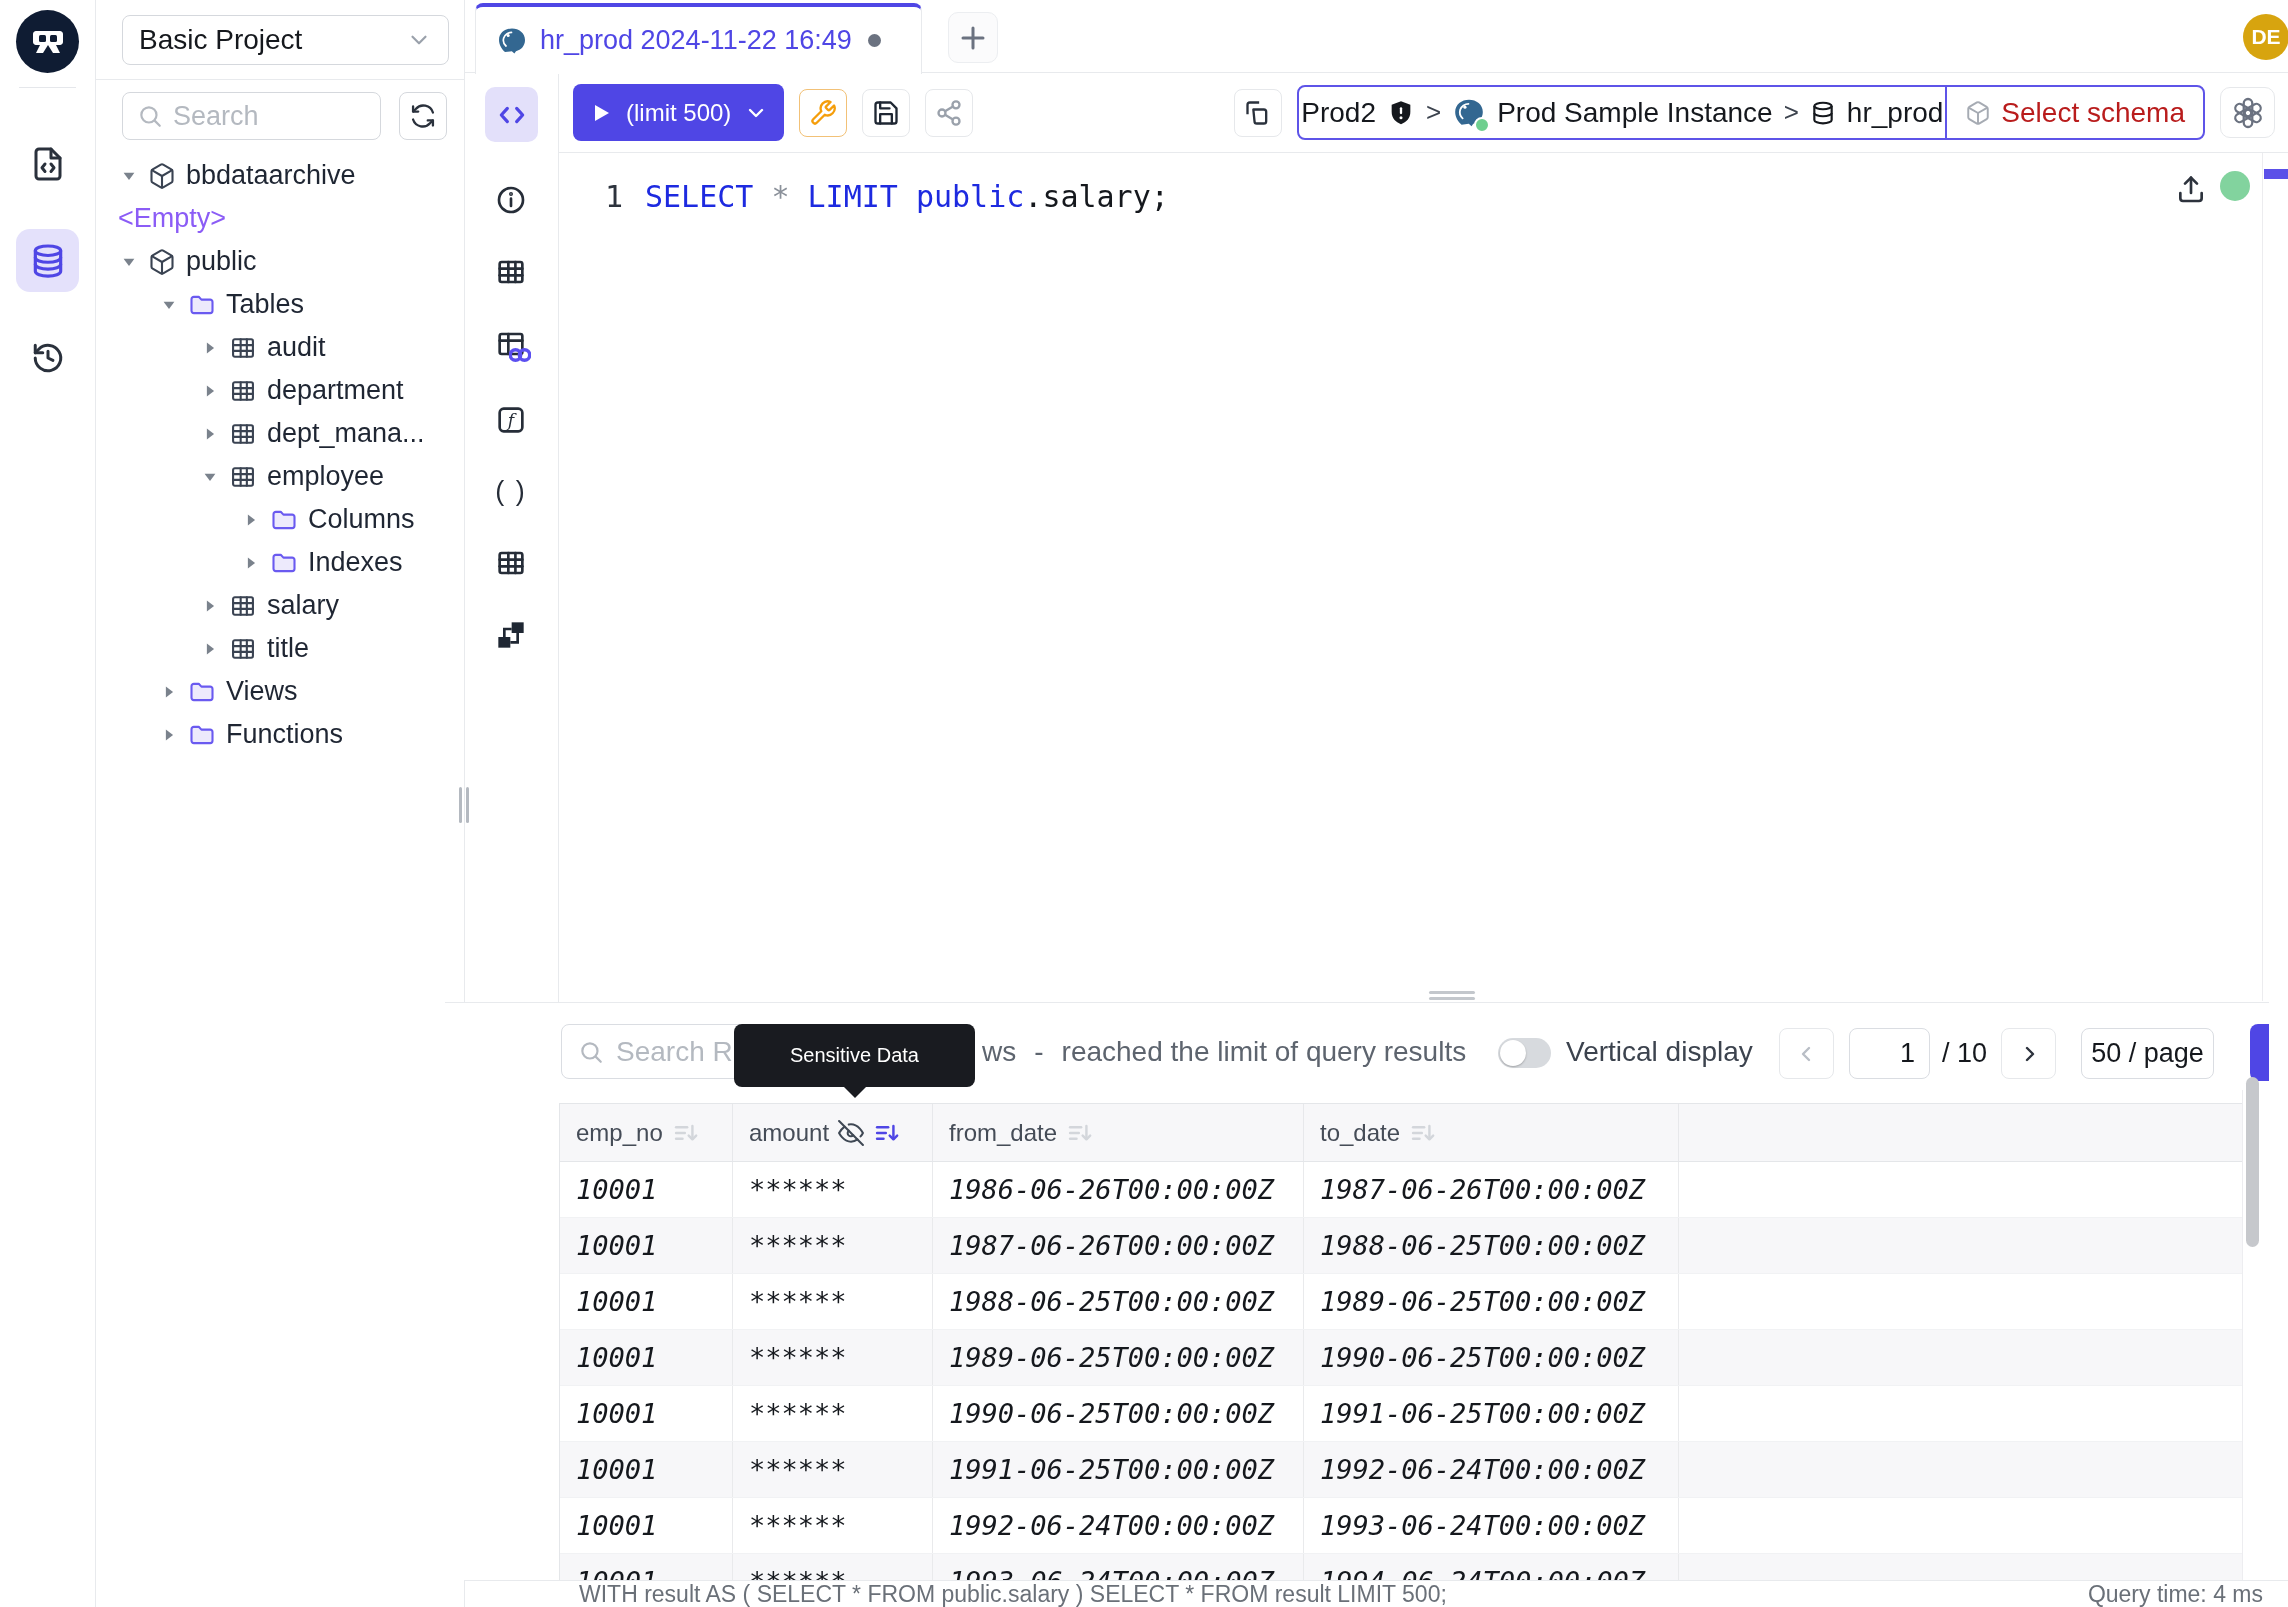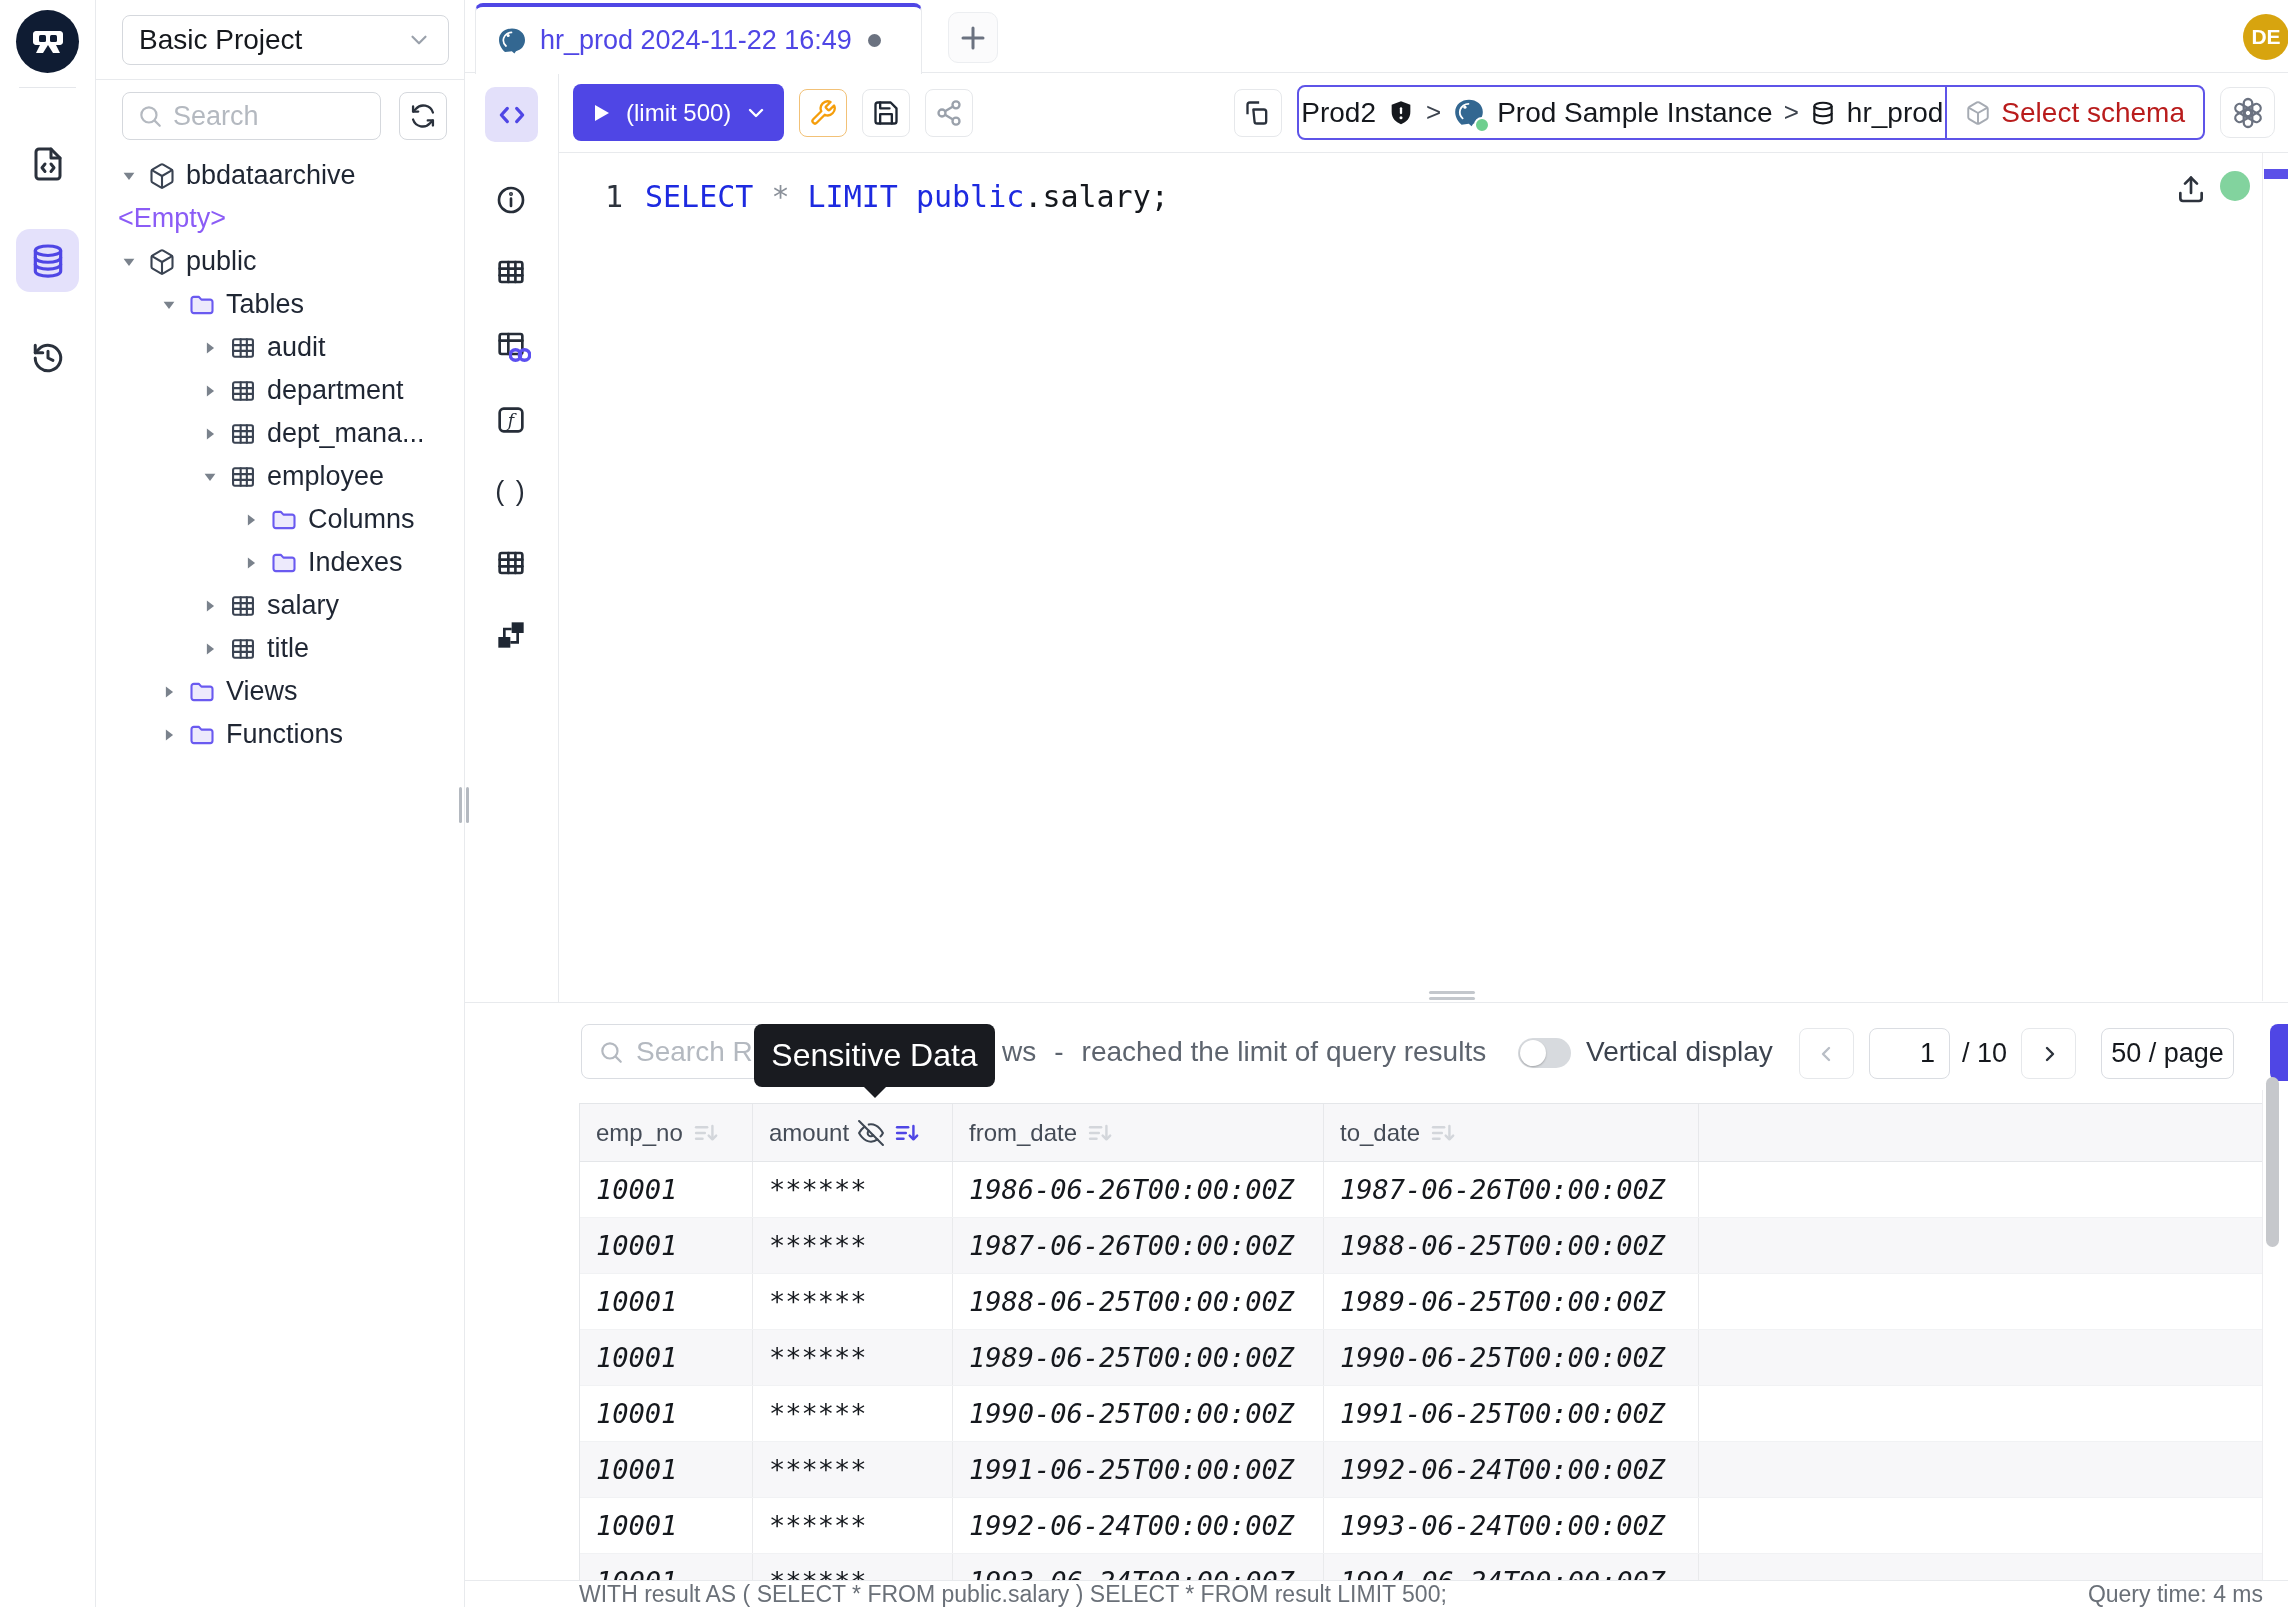--- a/index.html
+++ b/index.html
@@ -92,21 +92,21 @@
   .tk-star { color:#8b919a; }
   .tk-plain { color:#15181d; }
   .editor-vline { position:absolute; left:1703px; top:0; bottom:0; border-left:1px solid #ececef; }
   .scroll-accent { position:absolute; left:1705px; top:16px; width:25px; height:10px; background:#5b50e8; }
   .upload-ic { position:absolute; left:1616px; top:20px; color:#2d333d; }
   .run-dot { position:absolute; left:1661px; top:18px; width:30px; height:30px; border-radius:50%; background:#82d39e; }
 
   
   .grip { position:absolute; left:1429px; top:991px; width:46px; height:9px; z-index:3; }
   .grip i { display:block; height:3px; background:#c3c7cc; border-radius:2px; margin-bottom:3px; }
-  .results { position:absolute; left:465px; top:1002px; width:1824px; height:578px; border-top:1px solid #e8eaed;
+  .results { position:absolute; left:445px; top:1002px; width:1824px; height:578px; border-top:1px solid #e8eaed;
              overflow:hidden; background:#fff; }
   .res-search { position:absolute; left:116px; top:21px; width:409px; height:55px; border:1px solid #dadde2;
                 border-radius:8px; display:flex; align-items:center; gap:12px; padding:0 16px; background:#fff; }
   .res-search input { border:none; outline:none; width:297px; font-size:28px; font-family:"Liberation Sans", sans-serif; }
   .res-search input::placeholder { color:#b4b9c0; }
   .res-meta { position:absolute; left:537px; top:21px; height:55px; display:flex; align-items:center;
               gap:18px; font-size:28px; color:#5d646e; }
   .toggle { position:absolute; left:1053px; top:35px; width:53px; height:30px; border-radius:16px; background:#d7dade; }
   .toggle i { position:absolute; left:2px; top:2px; width:26px; height:26px; border-radius:50%; background:#fff;
               box-shadow:0 1px 2px rgba(0,0,0,.25); }
@@ -117,21 +117,21 @@
   .pg-input { position:absolute; left:1404px; top:25px; width:81px; height:51px; border:1px solid #dadde2;
               border-radius:8px; text-align:right; padding-right:14px; font-size:27px; color:#15181d; outline:none; }
   .pg-total { position:absolute; left:1497px; top:25px; height:51px; display:flex; align-items:center; font-size:27px; }
   .pg-size { position:absolute; left:1636px; top:25px; width:133px; height:51px; border:1px solid #dadde2;
              border-radius:8px; display:flex; align-items:center; justify-content:center; font-size:27px; background:#fff; }
   .export-btn { position:absolute; left:1805px; top:21px; width:40px; height:57px; background:#4f46e5;
                 border:none; border-radius:8px; }
   .res-scroll-line { position:absolute; left:1797px; top:87px; bottom:0; border-left:1px solid #ededf0; }
   .res-thumb { position:absolute; left:1801px; top:74px; width:13px; height:170px; background:#c6c8cc; border-radius:7px; }
   .tooltip { position:absolute; left:289px; top:21px; width:241px; height:63px; background:#191b20; color:#fff;
-             border-radius:8px; display:flex; align-items:center; justify-content:center; font-size:32px; z-index:6; }
+             border-radius:8px; display:flex; align-items:center; justify-content:center; font-size:20px; z-index:6; }
   .tooltip:after { content:""; position:absolute; left:50%; bottom:-11px; margin-left:-11px;
                    border:11px solid transparent; border-top-color:#191b20; border-bottom:none; }
   .res-table { position:absolute; left:114px; top:100px; width:1683px; height:478px;
                border-top:1px solid #e4e6e9; border-left:1px solid #e4e6e9; overflow:hidden; }
   .thead { height:58px; background:#f7f7f9; display:flex; border-bottom:1px solid #e4e6e9; }
   .th { display:flex; align-items:center; gap:9px; padding-left:16px; border-right:1px solid #e7e8eb;
         font-size:24px; color:#454c57; }
   .th.filler, .td.filler { flex:1; border-right:none; padding:0; }
   .tr { height:56px; display:flex; border-bottom:1px solid #f1f2f4; }
   .tr:nth-child(even) { background:#f7f7f9; }

